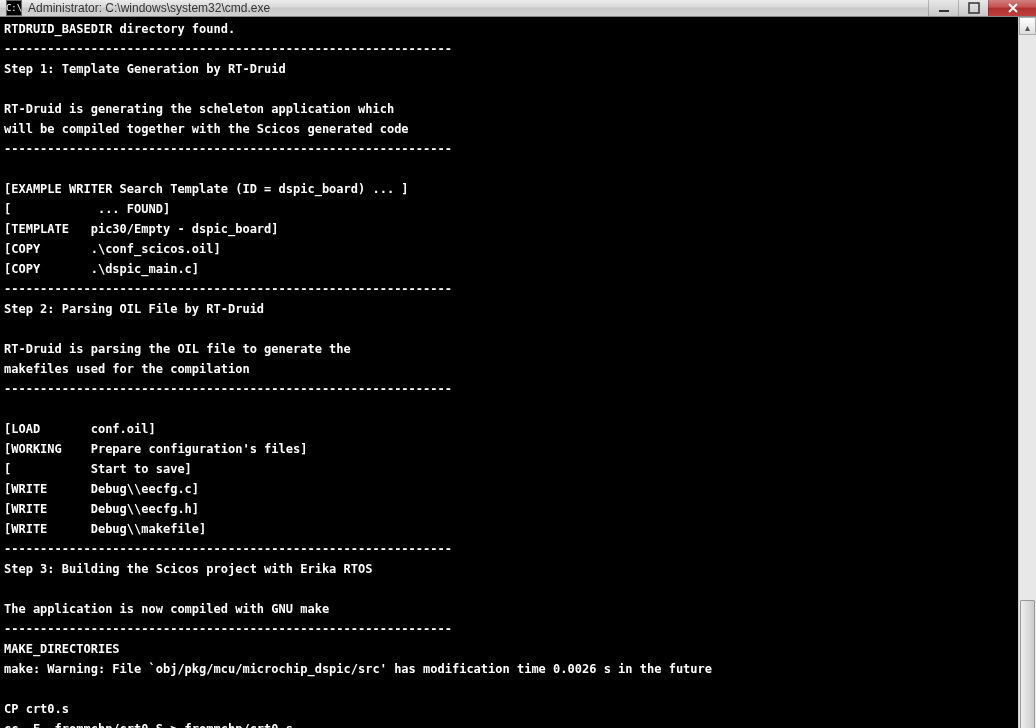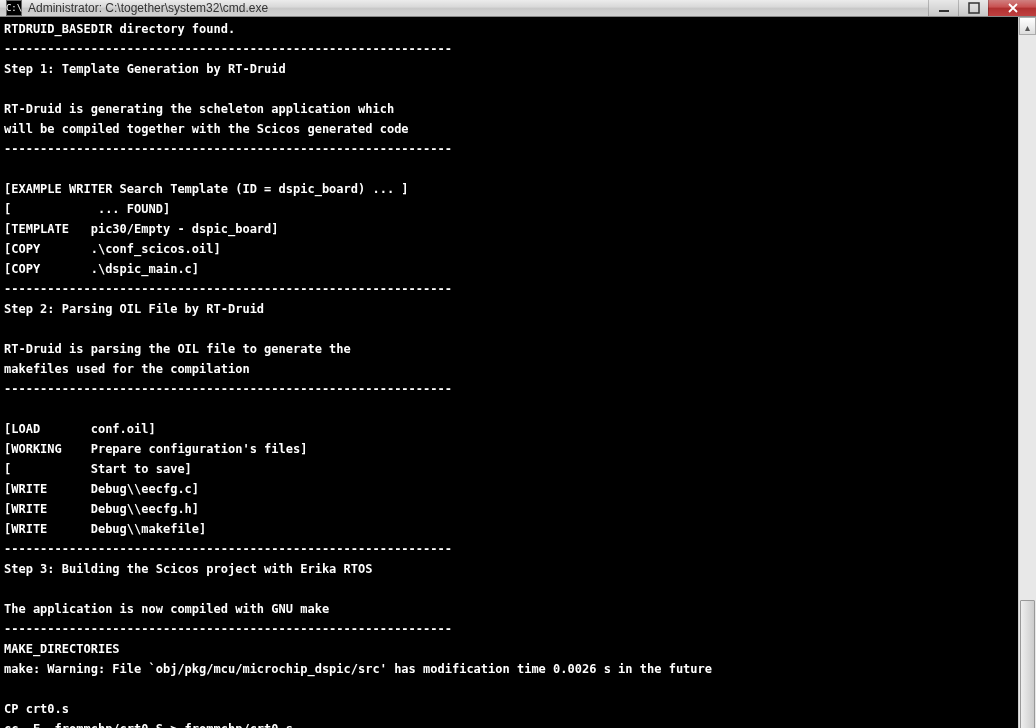--- a/index.html
+++ b/index.html
@@ -147,21 +147,21 @@
     .arrow-up::before { content: "▴"; font-size: 10px; color: #555; }
     .arrow-down::before { content: "▾"; font-size: 10px; color: #555; }
     .arrow-left::before { content: "◂"; font-size: 10px; color: #555; }
     .arrow-right::before { content: "▸"; font-size: 10px; color: #555; }
   </style>
 </head>
 <body>
 
 <div class="titlebar">
   <div class="title-icon">C:\</div>
-  <div class="title-text">Administrator: C:\together\system32\cmd.exe</div>
+  <div class="title-text">Administrator: C:\windows\system32\cmd.exe</div>
   <div class="window-controls">
     <div class="win-btn">
       <svg viewBox="0 0 12 12">
           <rect x="1" y="8" width="10" height="2" fill="#333"></rect>
         </svg>
     </div>
     <div class="win-btn">
       <svg viewBox="0 0 12 12">
           <rect x="1" y="1" width="10" height="10" fill="none" stroke="#333" stroke-width="1.5"></rect>
         </svg>

